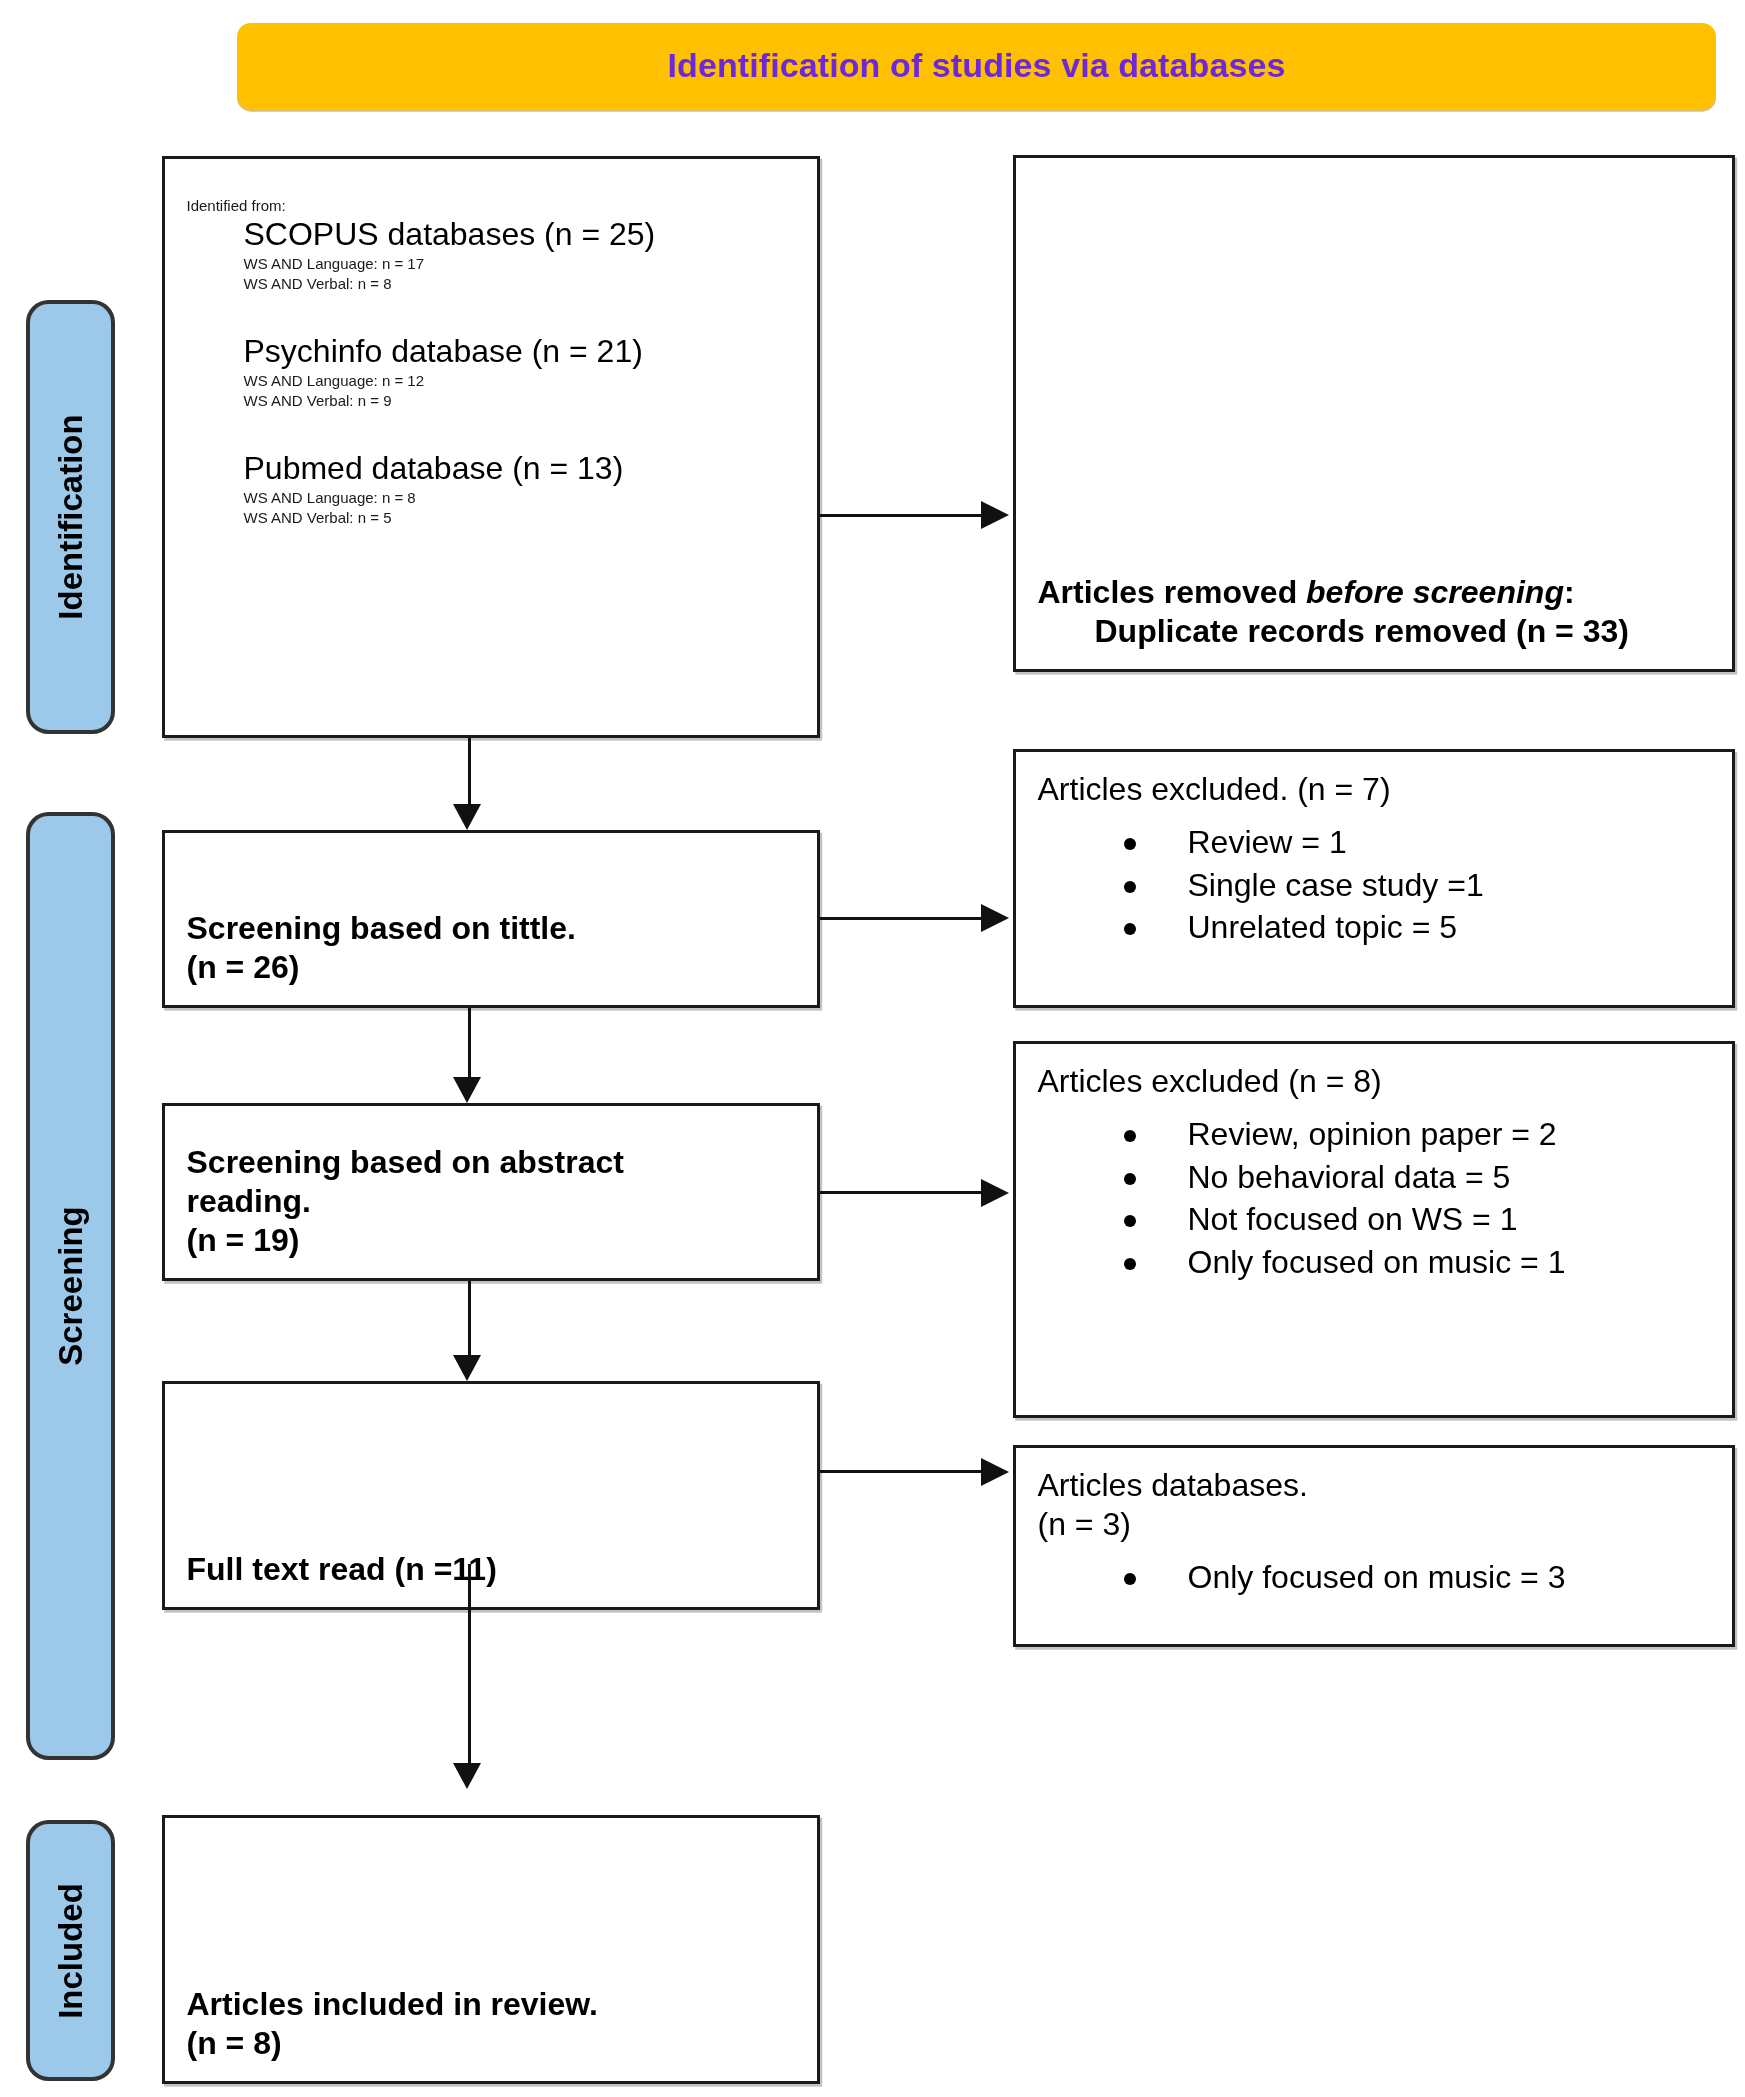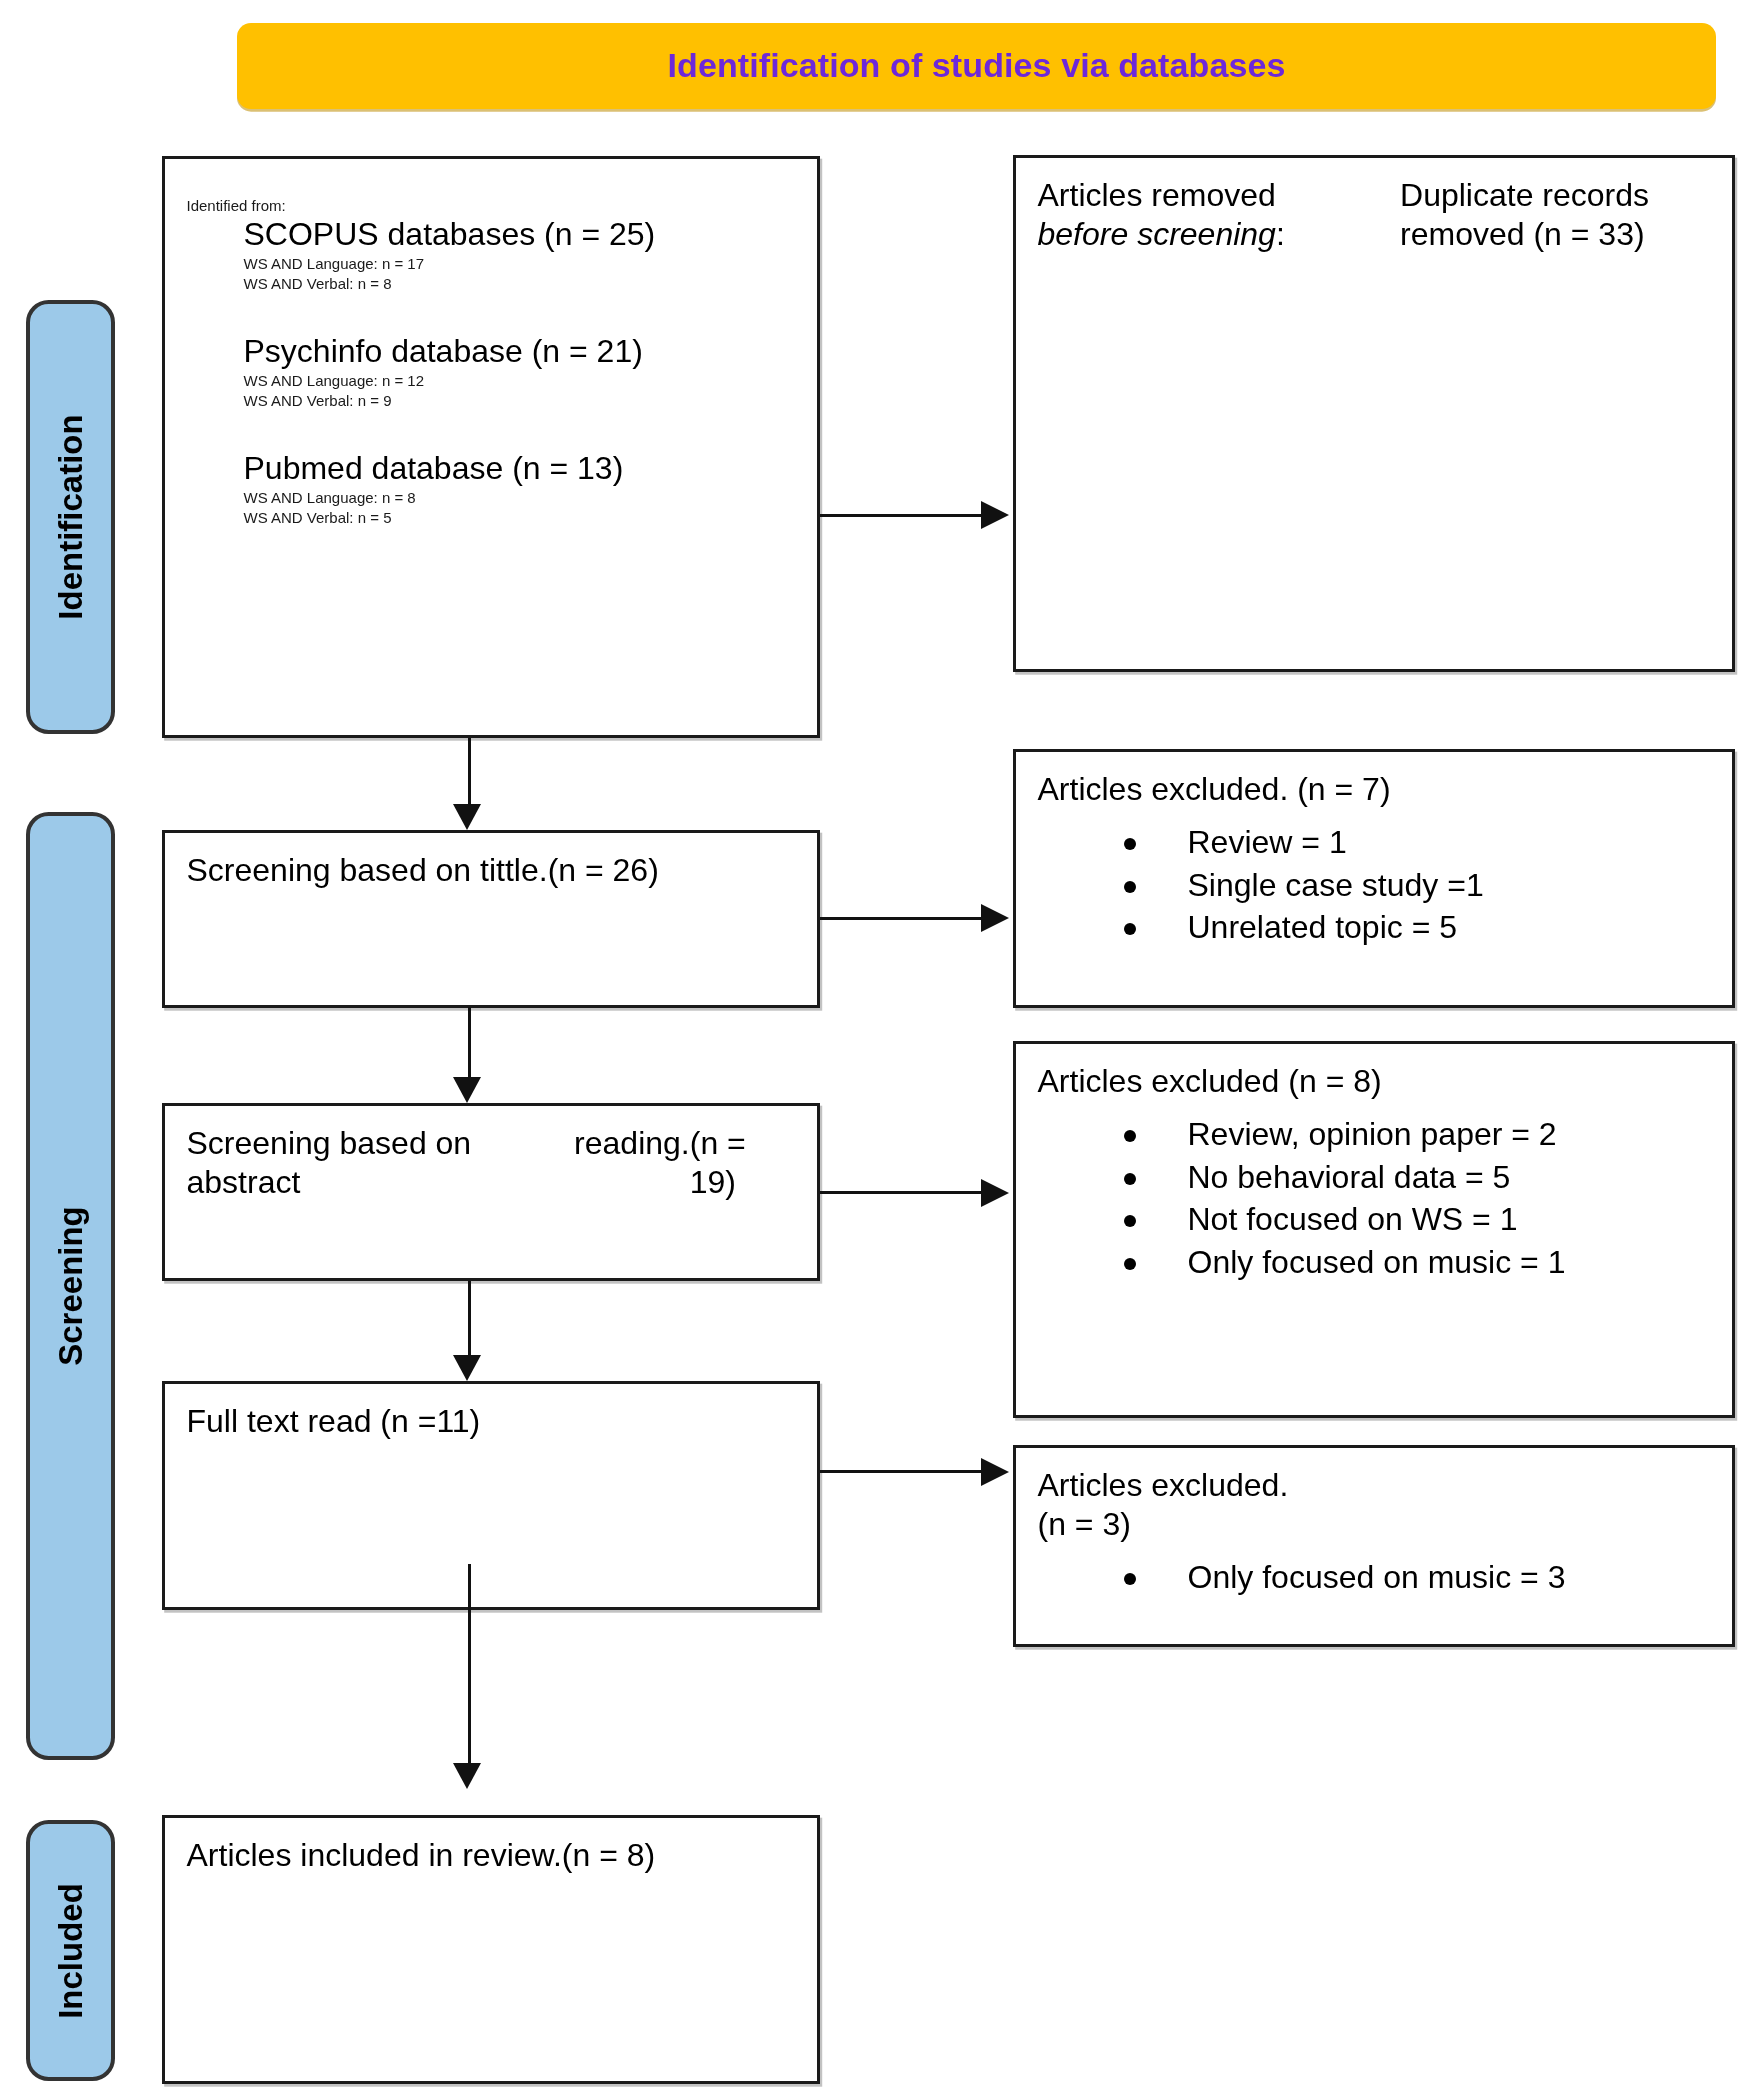--- a/index.html
+++ b/index.html
@@ -88,21 +88,21 @@
   #box-removed      { left:1013px; top:155px;  width:722px; height:517px;  }
   #box-screen-title { left:162px;  top:830px; width:658px; height:178px;  }
   #box-excluded-1   { left:1013px; top:749px; width:722px; height:259px;  }
   #box-screen-abs   { left:162px;  top:1103px; width:658px; height:178px;  }
   #box-excluded-2   { left:1013px; top:1041px; width:722px; height:377px;  }
   #box-fulltext     { left:162px;  top:1381px; width:658px; height:229px;  }
   #box-excluded-3   { left:1013px; top:1445px; width:722px; height:202px;  }
   #box-included     { left:162px;  top:1815px; width:658px; height:269px;  }
 
   
-  .vcenter{ display:flex; justify-content:flex-start; height:100%; }
+  .vcenter{ display:flex; flex-direction:column; justify-content:flex-end; height:100%;font-weight:bold; }
 
   
   ul.bullets{
     margin:12px 0 0 0;
     padding-left:86px;
     list-style:none;
   }
   ul.bullets li{
     position:relative;
     font-size:32px;
@@ -222,21 +222,21 @@
     </ul>
   </div>
 
   <div class="box" id="box-fulltext">
     <div class="vcenter">
       <div class="line">Full text read (n =11)</div>
     </div>
   </div>
 
   <div class="box" id="box-excluded-3">
-    <div class="line">Articles excluded.</div>
+    <div class="line">Articles databases.</div>
     <div class="line">(n = 3)</div>
     <ul class="bullets">
       <li>Only focused on music = 3</li>
     </ul>
   </div>
 
   <div class="box" id="box-included">
     <div class="vcenter">
       <div class="line">Articles included in review.</div>
       <div class="line">(n = 8)</div>

